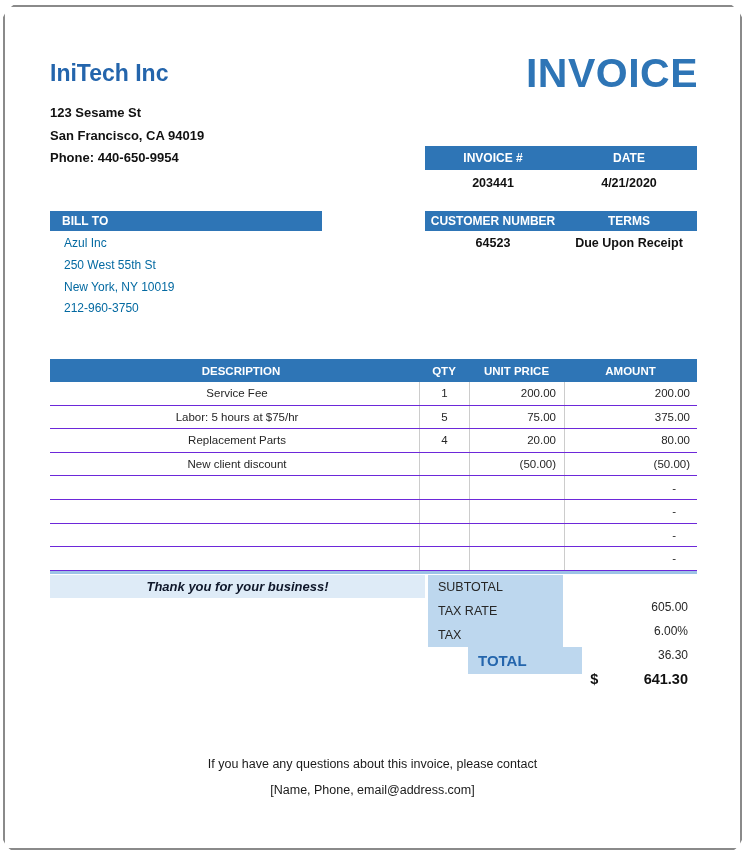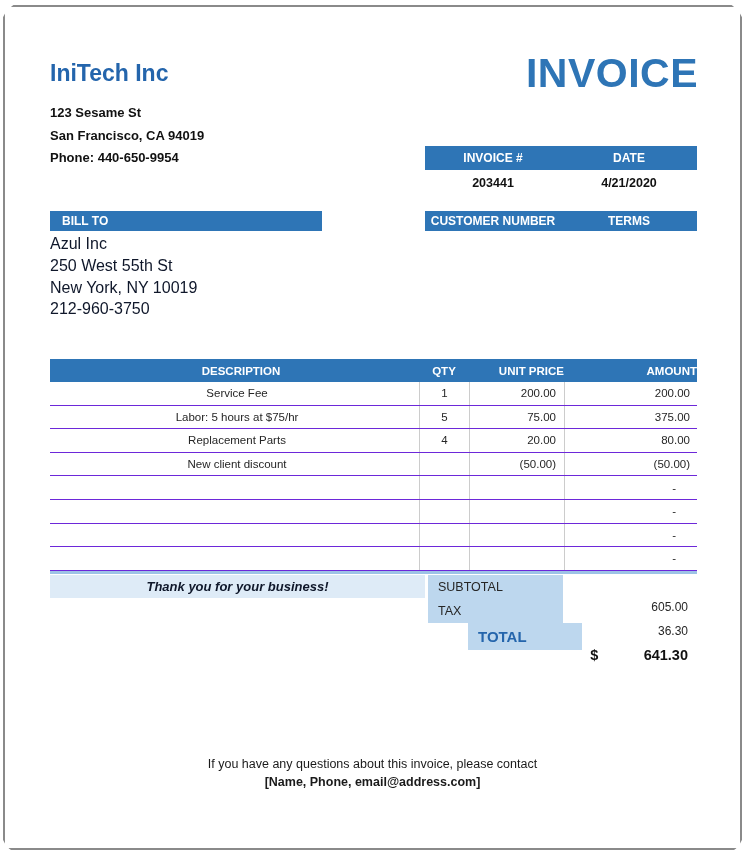--- a/index.html
+++ b/index.html
@@ -44,33 +44,33 @@
   .invoice-meta .meta-values { height:26px; }
   .customer-meta .meta-values { height:23px; }
   .meta-vcell { flex:1; text-align:center; font-size:12.5px; align-self:center; }
   
   .billto-bar {
     position:absolute; left:50px; top:211px; width:272px; height:20px;
     background:#2E75B6; color:#ffffff; font-weight:bold; font-size:12px;
     line-height:20px; padding-left:12px;
   }
   .billto-lines {
-    position:absolute; left:50px; top:233px;
-    font-size:16px; color:#0f172a; line-height:21.8px;
+    position:absolute; left:64px; top:233px;
+    font-size:12px; color:#0369a1; line-height:21.8px;
   }
   
   .items { position:absolute; left:50px; top:359px; width:647px; }
   .irow { display:flex; align-items:center; }
   .ihead { height:23px; background:#2E75B6; color:#ffffff; font-weight:bold; font-size:11.5px; }
   .c-desc { width:369px; text-align:center; }
   .c-qty  { width:50px;  text-align:center; }
   .c-unit { width:95px;  text-align:right; padding-right:8px; }
   .c-amt  { width:133px; text-align:right; padding-right:7px; }
   .ihead .c-desc { padding-left:13px; }
-  .ihead .c-unit, .ihead .c-amt { text-align:right; padding-right:0; }
+  .ihead .c-unit, .ihead .c-amt { text-align:center; padding-right:0; }
   .drow { height:23.6px; border-bottom:1px solid #6d28d9; font-size:11.5px; color:#262626; }
   .drow .c-desc { padding-left:5px; }
   .drow .c-qty, .drow .c-unit, .drow .c-amt { border-left:1px solid #cccccc; height:100%; display:flex; align-items:center; }
   .drow .c-qty { justify-content:center; }
   .drow .c-unit, .drow .c-amt { justify-content:flex-end; }
   .drow:last-of-type { border-bottom:none; }
   .c-amt.dash { padding-right:21px; }
   .items-bottomline { height:3px; background:#9DC3E6; }
   
   .thankyou {
@@ -95,21 +95,21 @@
   .trow.total .tlabel { color:#2465AC; font-weight:bold; font-size:15px; }
   .trow.total .tvalue {
     font-weight:bold; font-size:14.5px; color:#111111;
     justify-content:space-between; padding-left:8px;
   }
   
   .footer {
     position:absolute; left:0; right:0; top:755px;
     text-align:center; font-size:12.5px; color:#1a1a1a; line-height:18px;
   }
-  .footer-line2 { font-weight:bold; }
+  .footer-line2 { font-weight:normal;margin-top:8px; }
 </style>
 </head>
 <body>
 
 <div class="page">
   <div class="frame"></div>
 
   <div class="company-name">IniTech Inc</div>
   <div class="company-address">
     <div>123 Sesame St</div>
@@ -136,20 +136,24 @@
     <div>250 West 55th St</div>
     <div>New York, NY 10019</div>
     <div>212-960-3750</div>
   </div>
 
   <div class="meta-table customer-meta">
     <div class="meta-header">
       <div class="meta-hcell">CUSTOMER NUMBER</div>
       <div class="meta-hcell">TERMS</div>
     </div>
+    <div class="meta-values">
+      <div class="meta-vcell">64523</div>
+      <div class="meta-vcell">Due Upon Receipt</div>
+    </div>
   </div>
 
   <div class="items">
     <div class="irow ihead">
       <div class="c-desc">DESCRIPTION</div>
       <div class="c-qty">QTY</div>
       <div class="c-unit">UNIT PRICE</div>
       <div class="c-amt">AMOUNT</div>
     </div>
     <div class="irow drow">
@@ -204,20 +208,24 @@
   </div>
 
   <div class="thankyou">Thank you for your business!</div>
 
   <div class="totals">
     <div class="trow">
       <div class="tlabel">SUBTOTAL</div>
       <div class="tvalue">605.00</div>
     </div>
     <div class="trow">
+      <div class="tlabel">TAX RATE</div>
+      <div class="tvalue">6.00%</div>
+    </div>
+    <div class="trow">
       <div class="tlabel">TAX</div>
       <div class="tvalue">36.30</div>
     </div>
     <div class="trow total">
       <div class="tlabel">TOTAL</div>
       <div class="tvalue">
         <span>$</span>
         <span>641.30</span>
       </div>
     </div>

